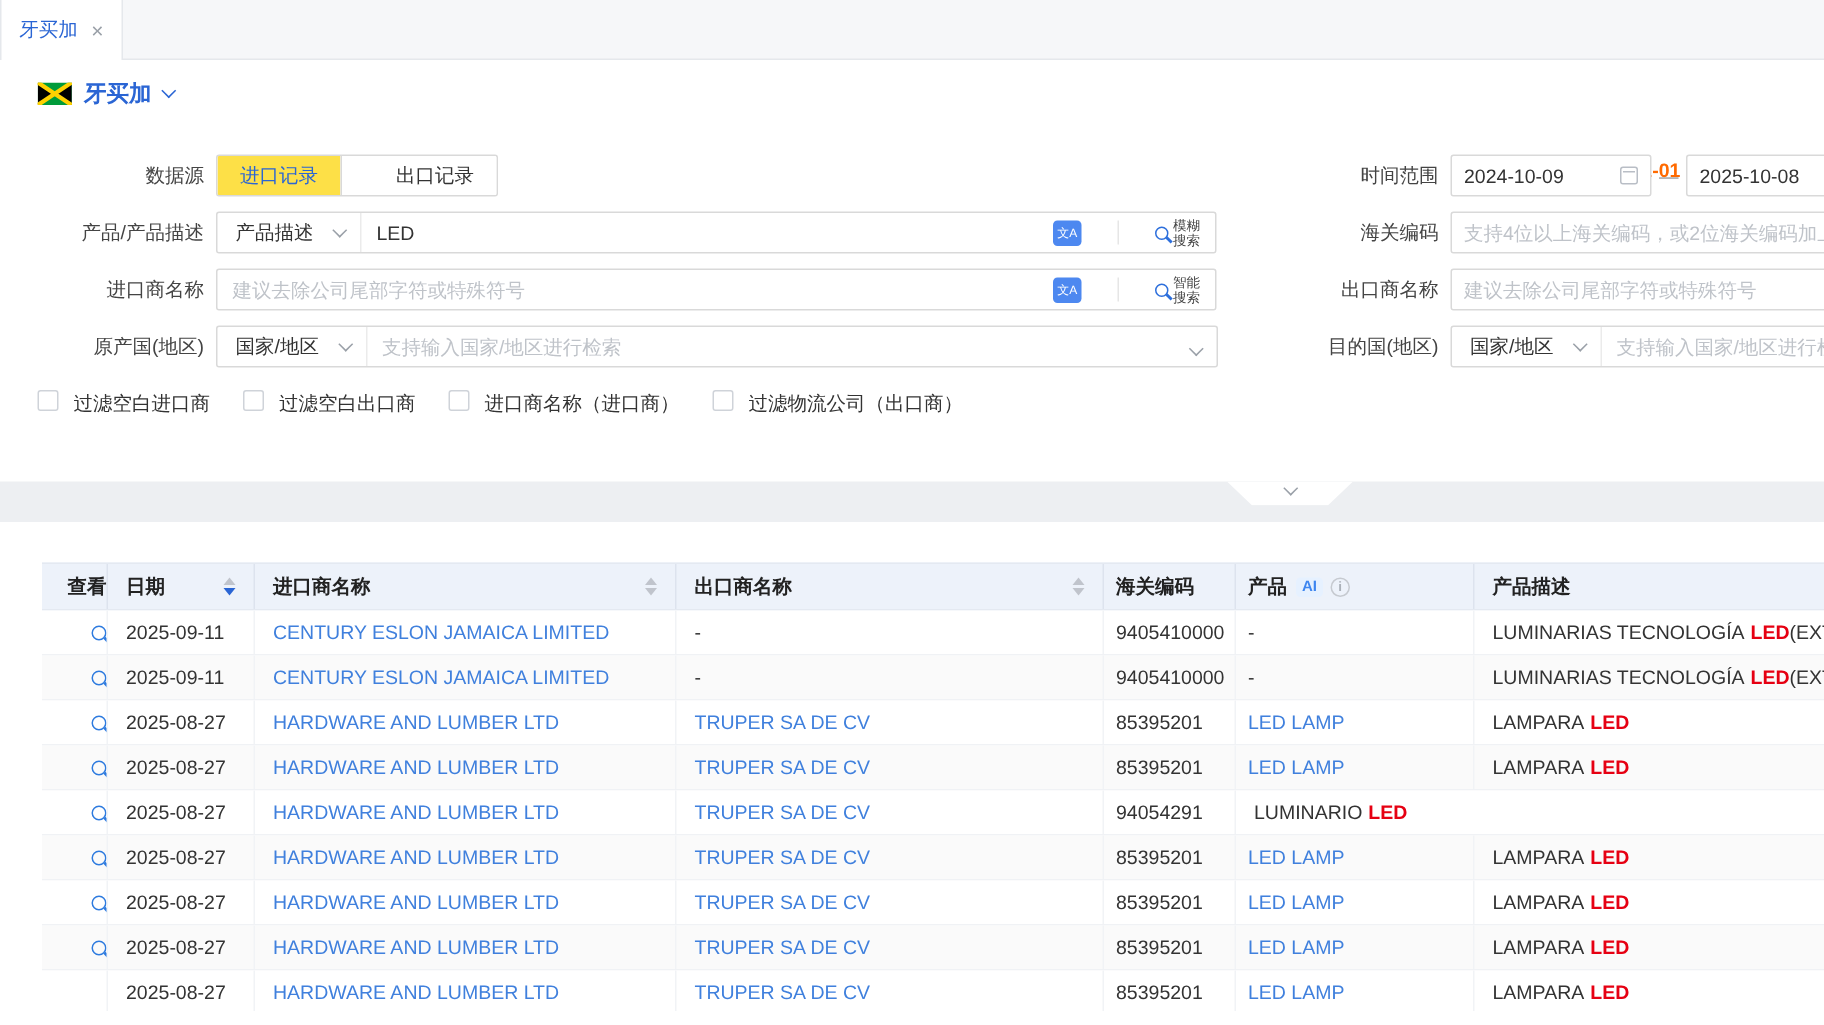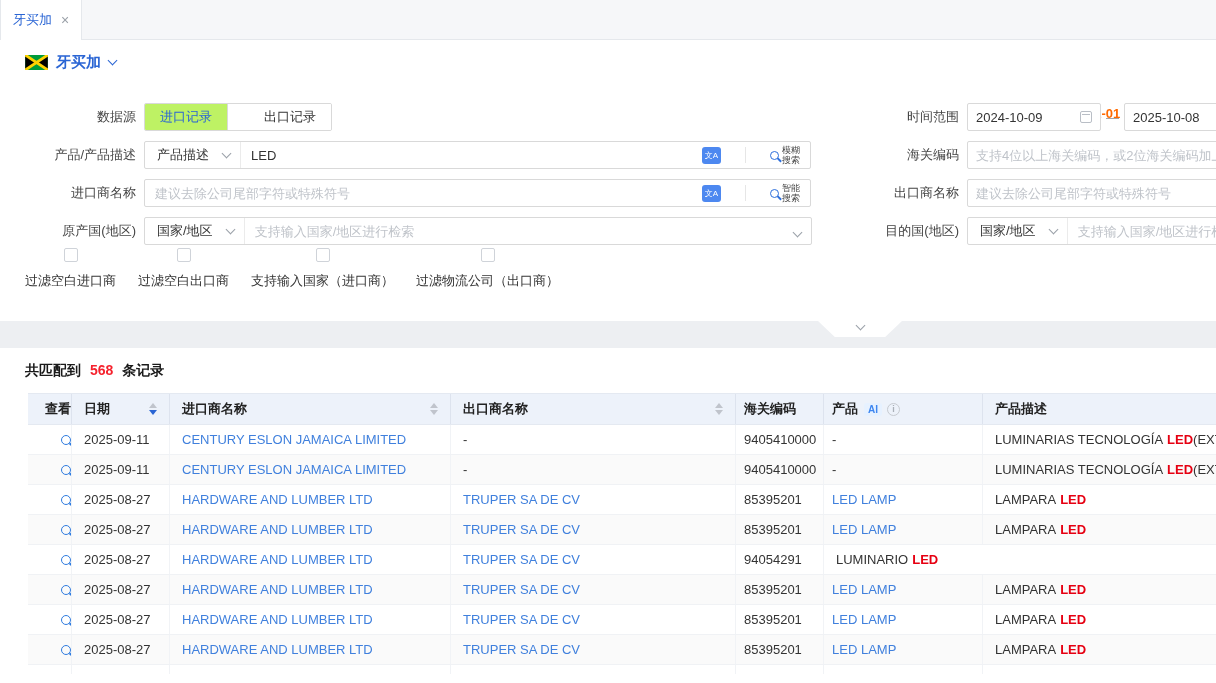--- a/index.html
+++ b/index.html
@@ -28,21 +28,21 @@
   .update b { color:#ff6a00; }
   .frow { position:relative; height:28px; margin-top:10px; }
   .frow.first { margin-top:18px; }
   .fleft { position:absolute; left:4px; top:0; display:flex; align-items:center; height:28px; }
   .fright { position:absolute; left:885px; top:0; display:flex; align-items:center; height:28px; }
   .llabel { width:140px; text-align:right; padding-right:8px; color:#444; flex:none; }
   .rlabel { width:82px; text-align:right; padding-right:8px; color:#444; flex:none; }
 
   .toggle { display:flex; border:1px solid #d9d9d9; border-radius:2px; overflow:hidden; height:28px; }
   .seg { padding:0 15px; line-height:26px; background:#fff; cursor:pointer; }
-  .seg.on { background:#bef264; color:#2a65d4; }
+  .seg.on { background:#fde047; color:#2a65d4; }
   .seg + .seg { border-left:1px solid #d9d9d9;padding-left:36px; }
 
   .grp { display:flex; align-items:center; height:28px; border:1px solid #d9d9d9; border-radius:2px; background:#fff; }
   .grp-sel { display:flex; align-items:center; gap:14px; padding:0 10px 0 12px; height:100%;
     border-right:1px solid #ebebeb; color:#333; white-space:nowrap; cursor:pointer; }
   .grp input { flex:1; min-width:0; border:0; outline:0; font:inherit; color:#333; padding:0 8px 0 10px; background:transparent; }
   .grp input::placeholder, .tbox input::placeholder { color:#bfc3c9; }
   .grp-icons { display:flex; align-items:center; gap:24px; padding-right:8px; flex:none; }
   .vdiv { width:1px; height:16px; background:#e6e6e6; }
   .trans { width:19px; height:17px; background:#4d88f0; border-radius:3px; color:#fff; font-size:8px;
@@ -55,21 +55,21 @@
   .tail-chev { padding:0 10px; }
 
   .tbox { display:flex; align-items:center; height:28px; border:1px solid #d9d9d9; border-radius:2px;
     background:#fff; padding:0 8px; }
   .tbox input { border:0; outline:0; font:inherit; color:#333; min-width:0; flex:1; background:transparent; }
   .cal { width:12px; height:12px; border:1px solid #b9bec6; border-radius:2px; position:relative; flex:none; }
   .cal::before { content:''; position:absolute; top:2px; left:1px; right:1px; height:1px; background:#b9bec6; }
   .dsep { color:#999; margin:0 5px; }
 
   .cbrow { display:flex; align-items:center; gap:22px; padding-left:25px; margin-top:14px; height:20px; }
-  .cb { display:flex; align-items:center; gap:10px; cursor:pointer;flex-direction:column; }
+  .cb { display:flex; align-items:flex-start; gap:10px; cursor:pointer; }
   .cbbox { width:14px; height:14px; border:1px solid #cfd3d9; border-radius:2px; background:#fff; flex:none; }
 
   
   .gap { position:relative; height:27px; background:#edeff2; }
   .collapse-tab { position:absolute; top:0; left:818px; width:84px; height:16px; background:#fff;
     clip-path:polygon(0 0,100% 0,80% 100%,20% 100%); display:flex; justify-content:center; cursor:pointer; }
   .collapse-tab .chev { margin-top:1px; }
 
   
   .results { background:#fff; height:326px; padding:14px 0 0 25px; overflow:hidden; }
@@ -239,41 +239,36 @@
       <label class="cb">
         <span class="cbbox"></span>
         <span>过滤空白进口商</span>
       </label>
       <label class="cb">
         <span class="cbbox"></span>
         <span>过滤空白出口商</span>
       </label>
       <label class="cb">
         <span class="cbbox"></span>
-        <span>支持输入国家（进口商）</span>
+        <span>进口商名称（进口商）</span>
       </label>
       <label class="cb">
         <span class="cbbox"></span>
         <span>过滤物流公司（出口商）</span>
       </label>
     </div>
   </div>
 
   <div class="gap">
     <div class="collapse-tab">
       <span class="chev"></span>
     </div>
   </div>
 
   <div class="results">
-    <div class="summary">
-      <span>共匹配到</span>
-      <span class="cnt">568</span>
-      <span>条记录</span>
-    </div>
 
     <div class="table">
       <div class="thead">
         <div class="th c-view">
           <span>查看</span>
         </div>
         <div class="th c-date">
           <span>日期</span>
           <span class="sorter">
               <i class="cu"></i>

